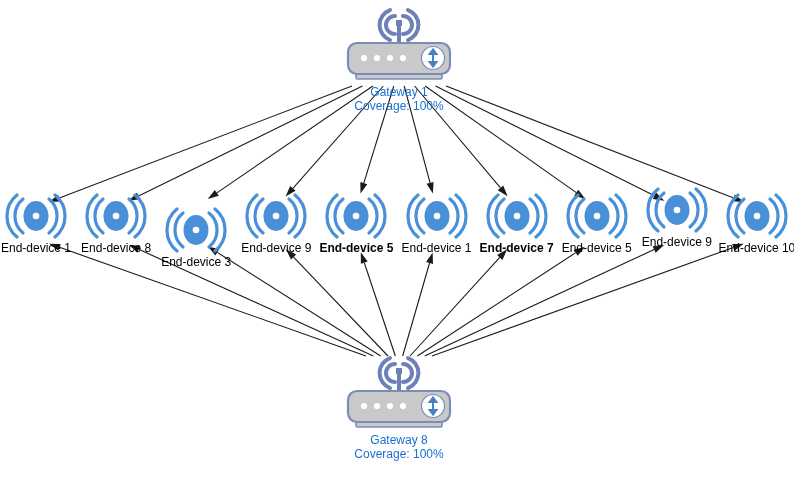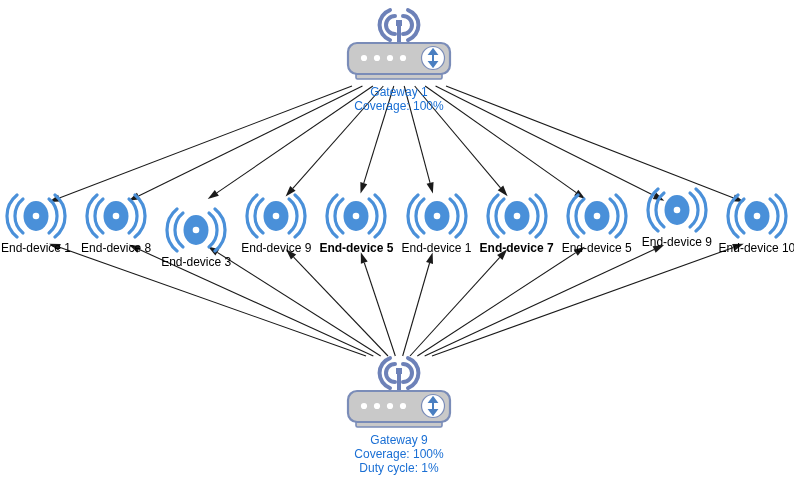--- a/index.html
+++ b/index.html
@@ -225,23 +225,22 @@
         <circle cx="57" cy="18" r="3.1" fill="#ffffff"></circle>
         <circle cx="87" cy="18" r="11.5" fill="#ffffff" stroke="#7a8cb8" stroke-width="1.2"></circle>
         <g stroke="#4a7fc1" stroke-width="2" stroke-linecap="round" fill="#4a7fc1">
           <line x1="87" y1="12" x2="87" y2="24"></line>
           <polygon points="87,9.5 83.6,14 90.4,14"></polygon>
           <polygon points="87,26.5 83.6,22 90.4,22"></polygon>
         </g>
       </svg>
     </div>
     <div class="gw-labels">
-      <div>Gateway 9</div>
+      <div>Gateway 8</div>
       <div>Coverage: 100%</div>
-      <div>Duty cycle: 1%</div>
     </div>
   </div>
 
   <div id="devices">
       <div class="node device" style="left: -9px; top: 193px;">
         <div class="dev-graphic">
   <svg width="62" height="46" viewBox="0 0 62 46">
     <g fill="none" stroke="#4a90d9" stroke-width="3.2" stroke-linecap="round">
       <path d="M18 6  A22 22 0 0 0 18 40"></path>
       <path d="M44 6  A22 22 0 0 1 44 40"></path>

